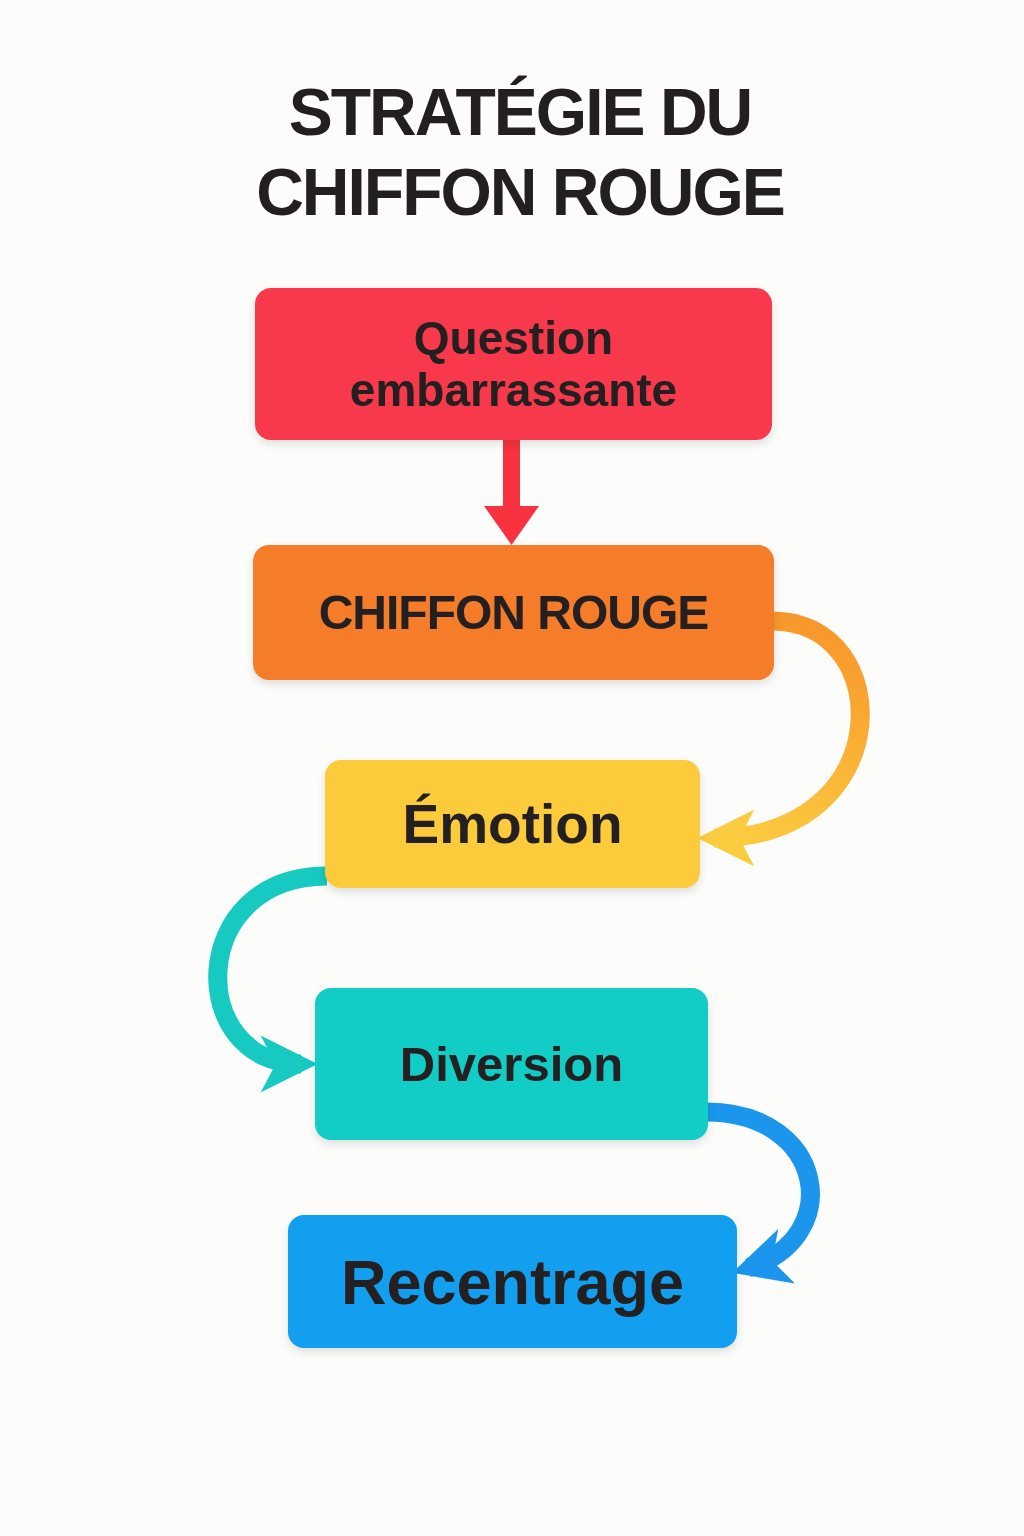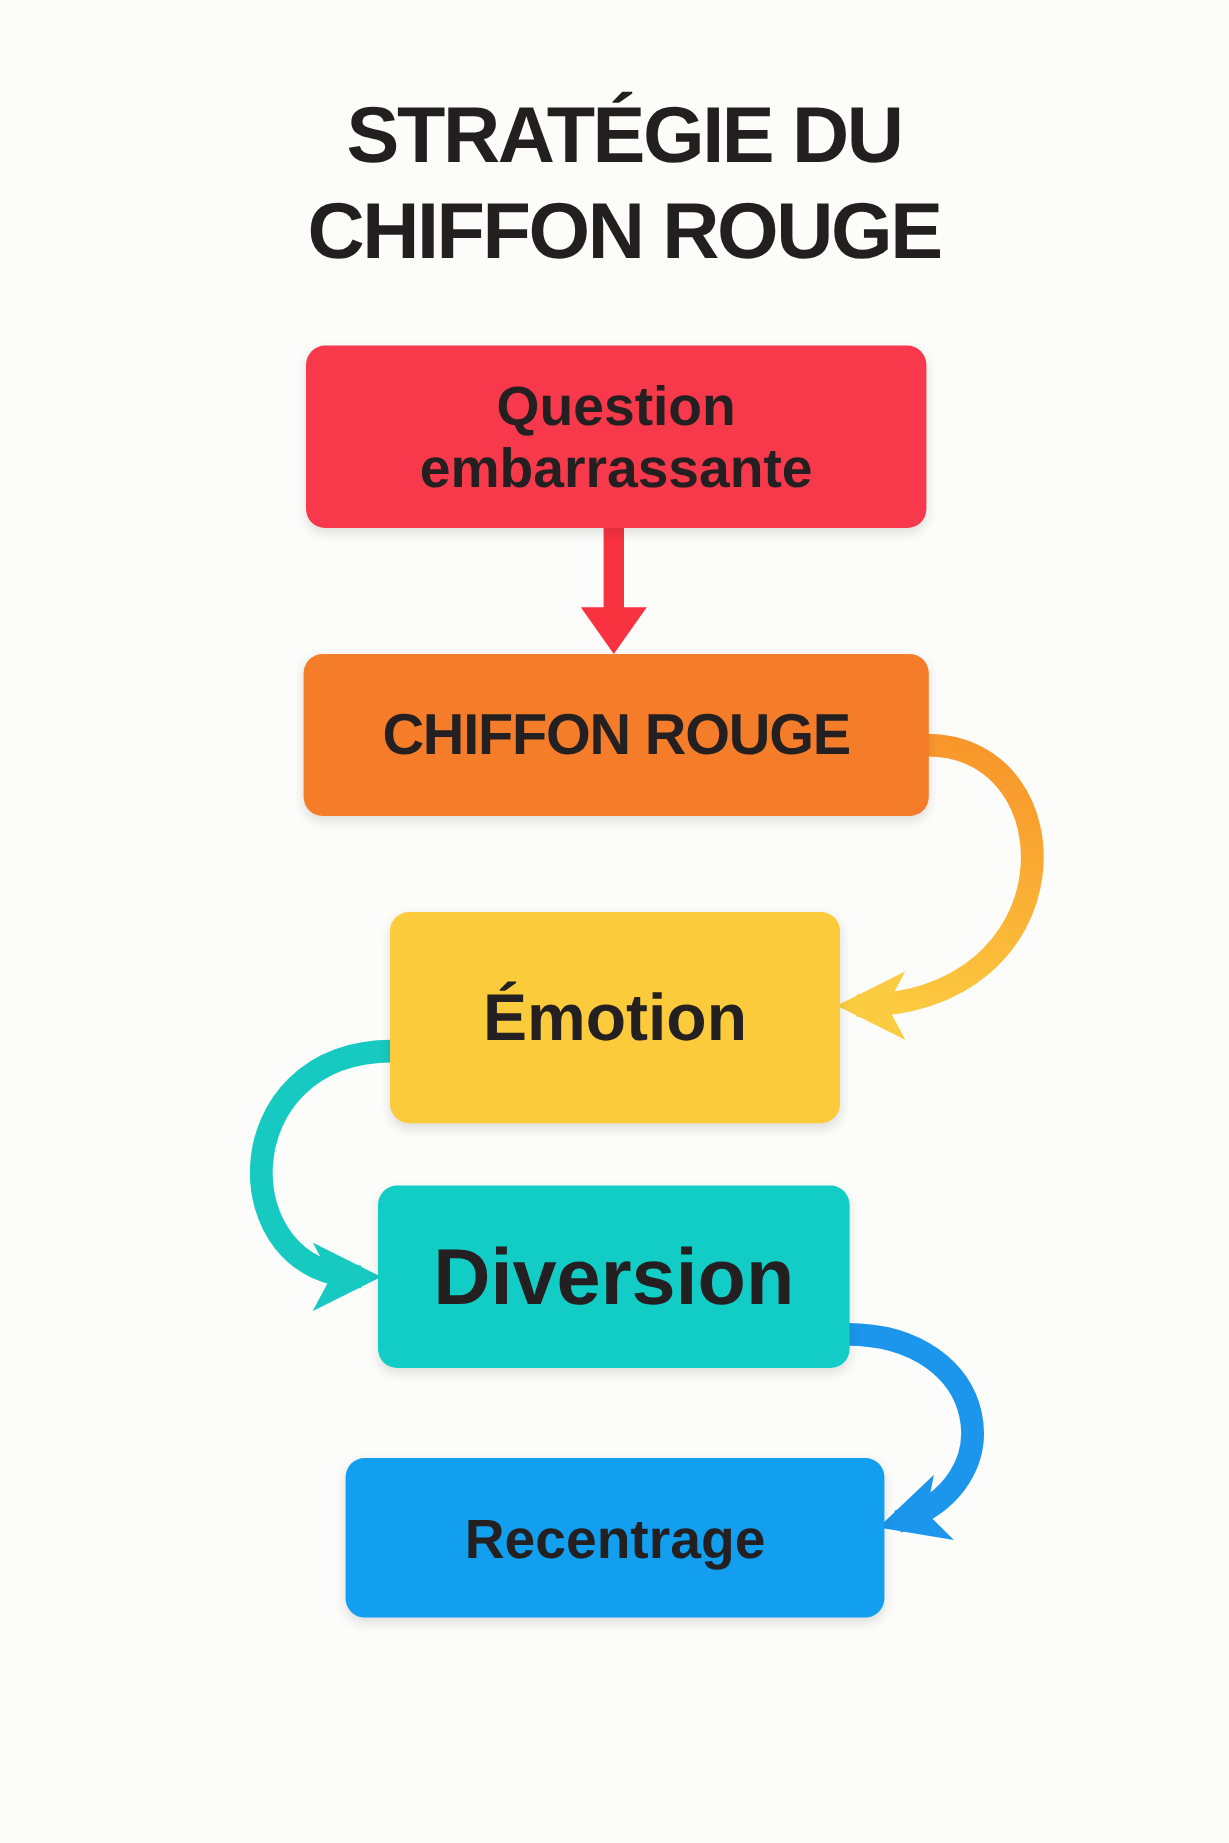--- a/index.html
+++ b/index.html
@@ -35,23 +35,23 @@
     justify-content: center;
     text-align: center;
     border-radius: 16px;
     color: #242021;
     font-weight: 700;
     box-shadow: 0 4px 9px rgba(40,40,40,0.14);
   }
   .node-question   { left: 255px; top: 288px;  width: 517px; height: 152px; font-size: 46px; line-height: 52px; }
   .node-question span { display: inline-block; max-width: 410px; }
   .node-chiffon    { left: 253px; top: 545px;  width: 521px; height: 135px; font-size: 48px; letter-spacing: -1px; }
-  .node-emotion    { left: 325px; top: 760px;  width: 375px; height: 176px; font-size: 55px; }
-  .node-diversion  { left: 315px; top: 988px;  width: 393px; height: 152px; font-size: 66px; }
-  .node-recentrage { left: 288px; top: 1215px; width: 449px; height: 133px; font-size: 46px; }
+  .node-emotion    { left: 325px; top: 760px;  width: 375px; height: 128px; font-size: 55px; }
+  .node-diversion  { left: 315px; top: 988px;  width: 393px; height: 152px; font-size: 49px; }
+  .node-recentrage { left: 288px; top: 1215px; width: 449px; height: 133px; font-size: 63px; }
 </style>
 </head>
 <body>
 
 <div class="canvas">
 
   <div class="title">
     <div>STRATÉGIE DU</div>
     <div>CHIFFON ROUGE</div>
   </div>

